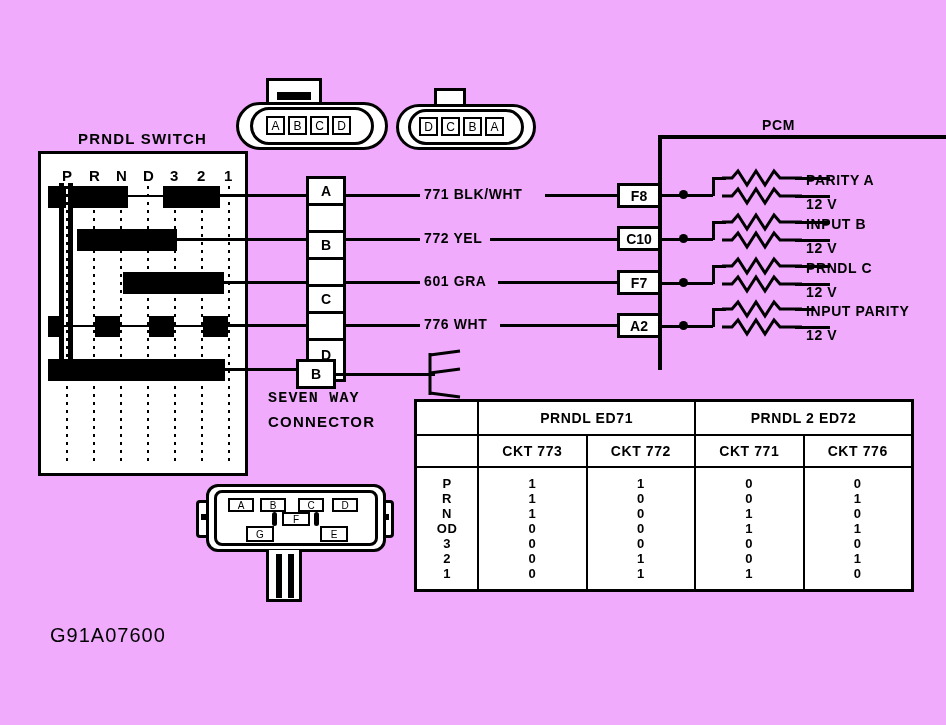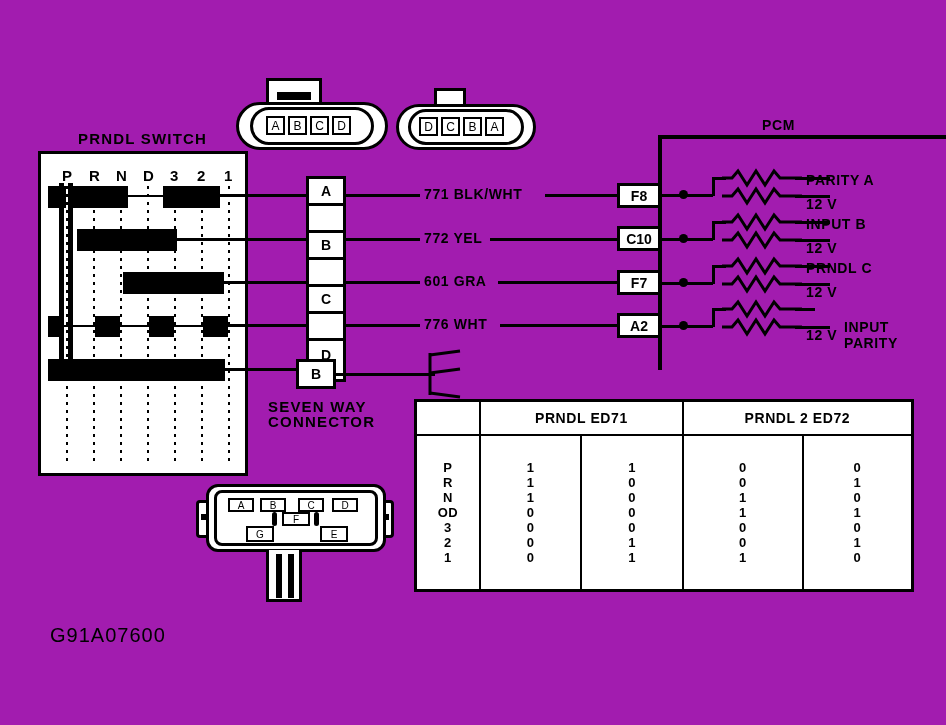--- a/index.html
+++ b/index.html
@@ -9,21 +9,21 @@
   }
   body {
     font-family: "Liberation Sans", sans-serif;
     color: #000000;
   }
   #page {
     position: relative;
     width: 946px;
     height: 725px;
     overflow: hidden;
-    background: #a21caf;
+    background: #f0abfc;
   }
   
   .hline { position: absolute; background: #000; height: 3px; }
   .vline { position: absolute; background: #000; width: 3px; }
   .thin-h { position: absolute; background: #000; height: 2px; }
   .blk { position: absolute; background: #000; }
 
   
   #prndl-box {
     position: absolute;
@@ -340,41 +340,41 @@
   <div class="vline" style="left:712px; top:309px; height:18px;"></div>
   <div class="hline" style="left:712px; top:308px; width:14px;"></div>
   <svg style="position:absolute; left:722px; top:299px; width:80px; height:20px;" viewBox="0 0 80 20">
     <path d="M0 10 L10 10 L16 3 L25 17 L34 3 L43 17 L52 3 L58 10 L80 10" stroke="#000" stroke-width="3" fill="none"></path>
   </svg>
   <div class="hline" style="left:795px; top:308px; width:20px;"></div>
   <svg style="position:absolute; left:722px; top:317px; width:80px; height:20px;" viewBox="0 0 80 20">
     <path d="M0 10 L10 10 L16 3 L25 17 L34 3 L43 17 L52 3 L58 10 L80 10" stroke="#000" stroke-width="3" fill="none"></path>
   </svg>
   <div class="hline" style="left:795px; top:326px; width:35px;"></div>
-  <div class="pcm-text" style="left:844px; top:303px;margin-top:16px;">INPUT PARITY</div>
+  <div class="pcm-text" style="left:806px; top:303px;">INPUT PARITY</div>
   <div class="pcm-text" style="left:806px; top:327px;">12 V</div>
 
   <div class="conn-tab" style="left:266px; top:78px; width:56px; height:28px; border-bottom:none;"></div>
   <div class="blk" style="left:277px; top:92px; width:34px; height:8px;"></div>
   <div class="conn-shell" style="left:236px; top:102px; width:152px; height:48px;"></div>
   <div class="conn-inner" style="left:250px; top:107px; width:124px; height:38px;"></div>
   <div class="pin-box" style="left:266px; top:116px;">A</div>
   <div class="pin-box" style="left:288px; top:116px;">B</div>
   <div class="pin-box" style="left:310px; top:116px;">C</div>
   <div class="pin-box" style="left:332px; top:116px;">D</div>
 
   <div class="conn-tab" style="left:434px; top:88px; width:32px; height:20px; border-bottom:none;"></div>
   <div class="conn-shell" style="left:396px; top:104px; width:140px; height:46px;"></div>
   <div class="conn-inner" style="left:408px; top:109px; width:116px; height:36px;"></div>
   <div class="pin-box" style="left:419px; top:117px;">D</div>
   <div class="pin-box" style="left:441px; top:117px;">C</div>
   <div class="pin-box" style="left:463px; top:117px;">B</div>
   <div class="pin-box" style="left:485px; top:117px;">A</div>
 
-  <div class="title-lbl" style="left:268px; top:398px;">SEVEN WAY</div>
+  <div class="title-lbl" style="left:268px; top:390px;font-family:Liberation Mono, monospace;">SEVEN WAY</div>
   <div class="title-lbl" style="left:268px; top:413px;">CONNECTOR</div>
 
   <div class="conn-tab" style="left:196px; top:500px; width:28px; height:38px; border-radius:4px;"></div>
   <div class="conn-tab" style="left:366px; top:500px; width:28px; height:38px; border-radius:4px;"></div>
   <div class="blk" style="left:201px; top:514px; width:16px; height:6px;"></div>
   <div class="blk" style="left:373px; top:514px; width:16px; height:6px;"></div>
 
   <div class="conn-shell" style="left:206px; top:484px; width:180px; height:68px; border-radius:12px;"></div>
   <div class="conn-inner" style="left:214px; top:490px; width:164px; height:56px; border-radius:8px;"></div>
 
@@ -394,20 +394,27 @@
   <div class="blk" style="left:276px; top:554px; width:6px; height:44px;"></div>
   <div class="blk" style="left:288px; top:554px; width:6px; height:44px;"></div>
 
   <div id="truth-table">
     <table>
       <tbody>
           <tr>
         <td class="grp" style="width:62px; border-left:none; border-top:none;"></td>
         <td class="grp" colspan="2" style="border-top:none;">PRNDL ED71</td>
         <td class="grp" colspan="2" style="border-top:none; border-right:none;">PRNDL 2 ED72</td>
+      </tr>
+      <tr>
+        <td class="ckt" style="border-left:none;"></td>
+        <td class="ckt" style="width:110px;">CKT 773</td>
+        <td class="ckt" style="width:110px;">CKT 772</td>
+        <td class="ckt" style="width:110px;">CKT 771</td>
+        <td class="ckt" style="width:110px; border-right:none;">CKT 776</td>
       </tr>
       <tr>
         <td style="border-left:none; border-bottom:none;">
           <div class="stack" style="white-space:pre;">P
 R
 N
 OD
 3
 2
 1</div>

